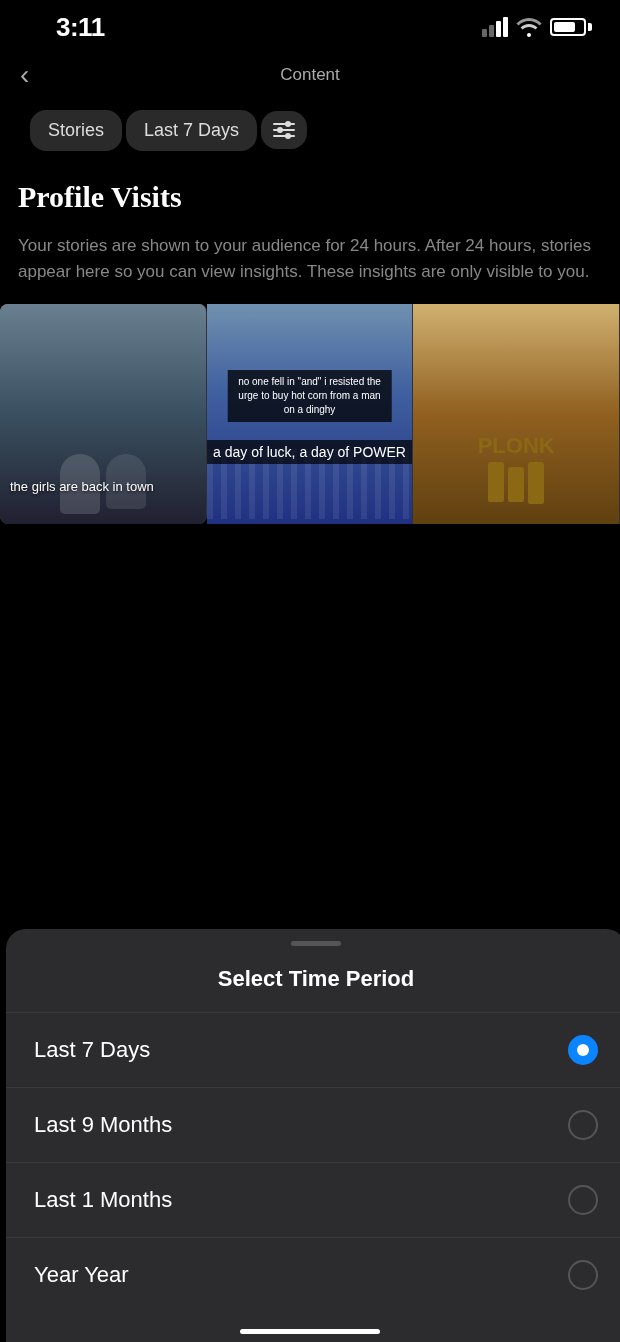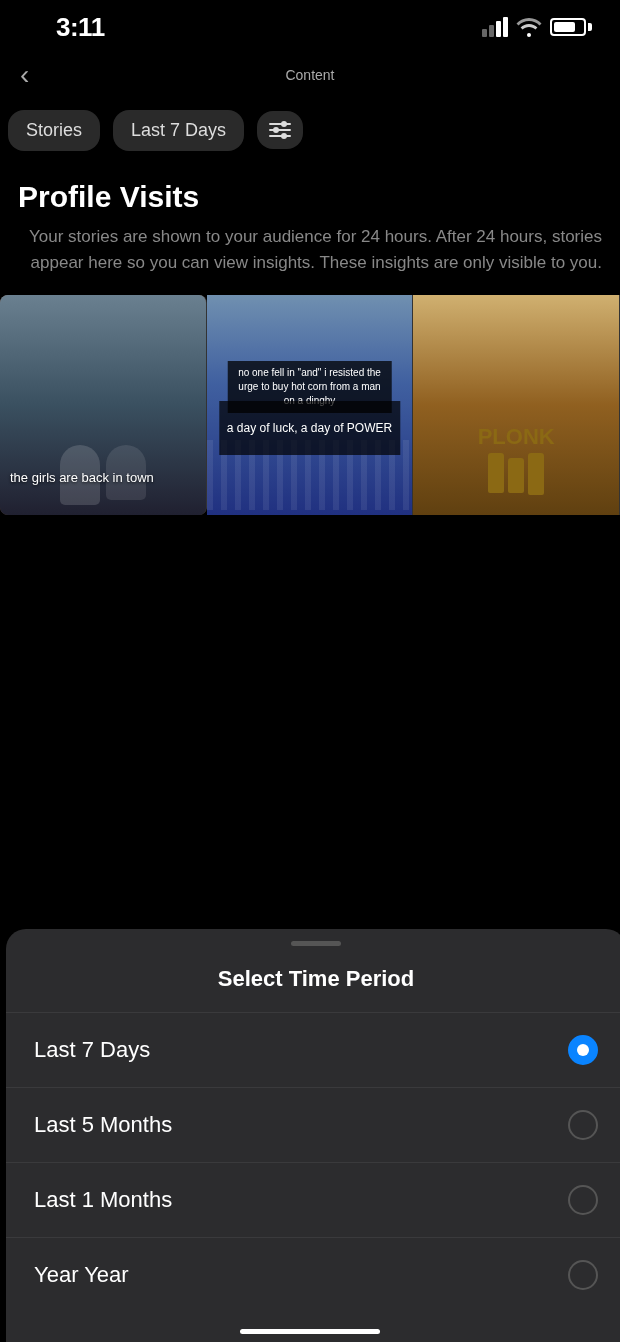--- a/index.html
+++ b/index.html
@@ -91,31 +91,31 @@
       height: 50px;
     }
     .back-btn {
       position: absolute;
       left: 20px;
       font-size: 28px;
       color: #aaa;
       cursor: pointer;
     }
     .nav-title {
-      font-size: 14px;
+      font-size: 17px;
       color: #aaa;
       font-weight: 400;
     }
 
     
     .filter-row {
       display: flex;
       align-items: center;
-      padding: 10px 8px;
-      gap: 13px;
+      padding: 10px 30px;
+      gap: 4px;
       height: 60px;
     }
     .filter-btn {
       background: #2a2a2a;
       border-radius: 16px;
       padding: 10px 18px;
       font-size: 18px;
       color: #ddd;
       cursor: pointer;
     }
@@ -131,27 +131,29 @@
       align-items: center;
       justify-content: center;
       cursor: pointer;
     }
 
     
     .section-title {
       font-size: 30px;
       font-weight: 700;
       padding: 20px 18px 10px;
+      font-family: Liberation Serif, serif;
     }
     .section-desc {
       font-size: 17px;
       color: #888;
       padding: 0 18px 20px;
-      text-align: right;
+      text-align: left;
       line-height: 1.5;
+      margin-top: 9px;
     }
 
     
     .stories-row {
       display: flex;
       height: 220px;
       overflow: hidden;
     }
     .story-thumb {
       flex: 1;
@@ -345,21 +347,21 @@
       <div style="width:40px;height:55px;background:rgba(255,255,255,0.1);border-radius:20px 20px 5px 5px;margin:0 3px;"></div>
     </div>
     <div class="story-label">the girls are back in town</div>
   </div>
 
   <div class="story-thumb thumb-2">
     <div style="position:absolute;bottom:0;left:0;right:0;top:0;background:linear-gradient(180deg,#7090b0 0%,#4060a0 40%,#203080 100%);"></div>
 
     <div style="position:absolute;bottom:5px;left:0;right:0;height:70px;background:repeating-linear-gradient(90deg,rgba(255,255,255,0.08) 0px,rgba(255,255,255,0.08) 6px,transparent 6px,transparent 14px);"></div>
     <div class="story-text-overlay">no one fell in "and" i resisted the urge to buy hot corn from a man on a dinghy</div>
-    <div style="position:absolute;bottom:60px;left:50%;transform:translateX(-50%);background:rgba(0,0,0,0.7);color:#fff;font-size:12px;padding:20px 8px;text-align:center;white-space:nowrap;">a day of luck, a day of POWER</div>
+    <div style="position:absolute;bottom:60px;left:50%;transform:translateX(-50%);background:rgba(0,0,0,0.7);color:#fff;font-size:14px;padding:4px 8px;text-align:center;white-space:nowrap;">a day of luck, a day of POWER</div>
   </div>
 
   <div class="story-thumb thumb-3">
     <div style="position:absolute;bottom:0;left:0;right:0;top:0;background:linear-gradient(180deg,#d0b070 0%,#906020 50%,#604010 100%);"></div>
     <div class="plonk-label">PLONK</div>
     <div class="story-product">
       <div class="bottle"></div>
       <div class="bottle" style="height:35px;margin-top:5px;"></div>
       <div class="bottle" style="height:42px;"></div>
     </div>
@@ -370,21 +372,21 @@
   <div class="sheet-handle"></div>
   <div class="sheet-title">Select Time Period</div>
 
   <div class="time-option">
     <span class="time-option-label">Last 7 Days</span>
     <div class="radio-circle selected"></div>
   </div>
 
 
   <div class="time-option">
-    <span class="time-option-label">Last 5 Months</span>
+    <span class="time-option-label">Last 9 Months</span>
     <div class="radio-circle"></div>
   </div>
 
   <div class="time-option">
     <span class="time-option-label">Last 1 Months</span>
     <div class="radio-circle"></div>
   </div>
 
   <div class="time-option">
     <span class="time-option-label">Year Year</span>

